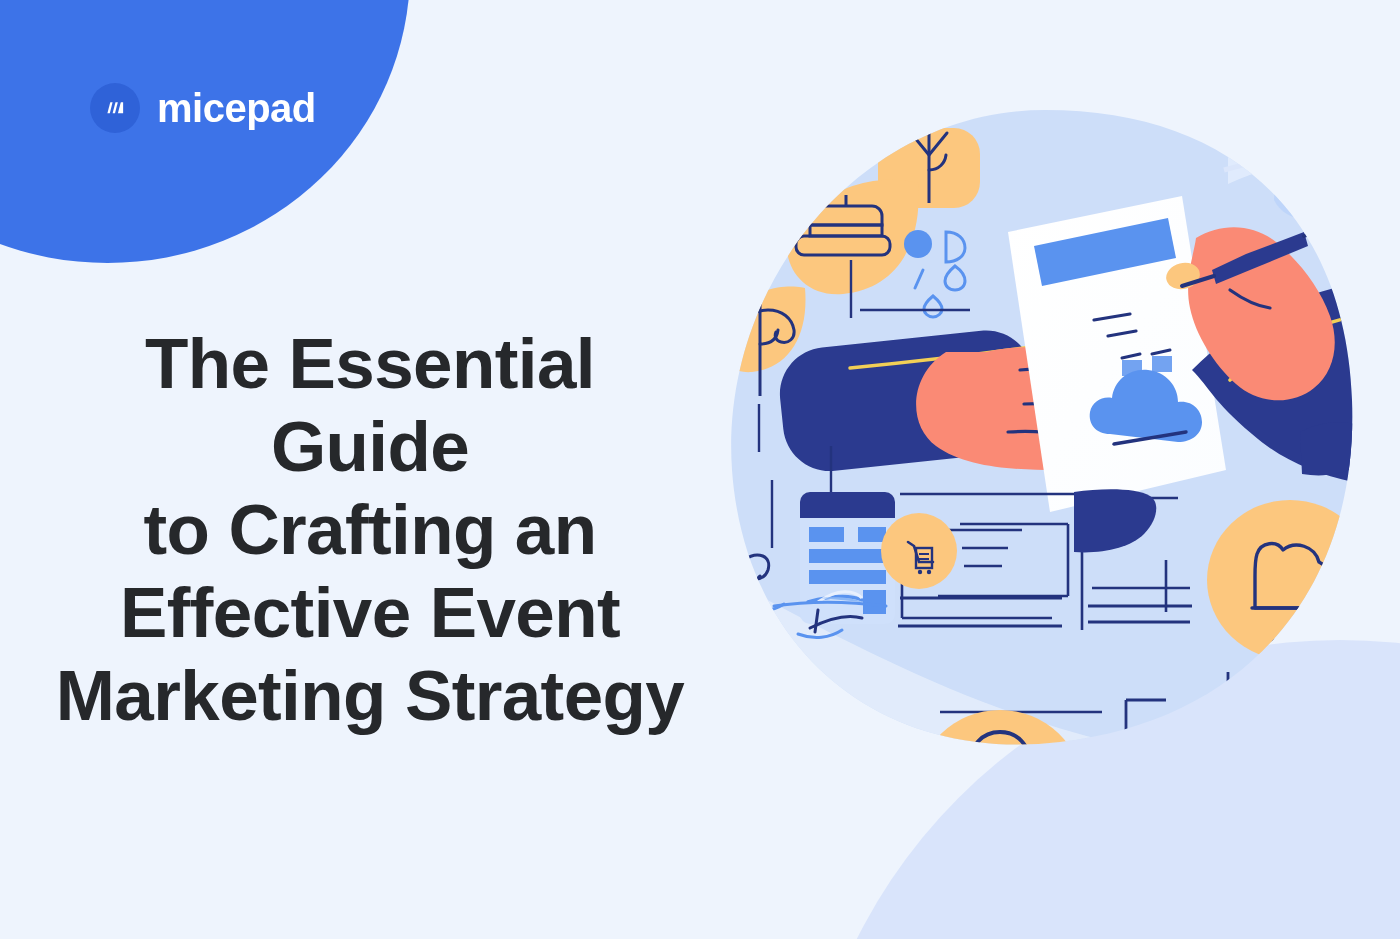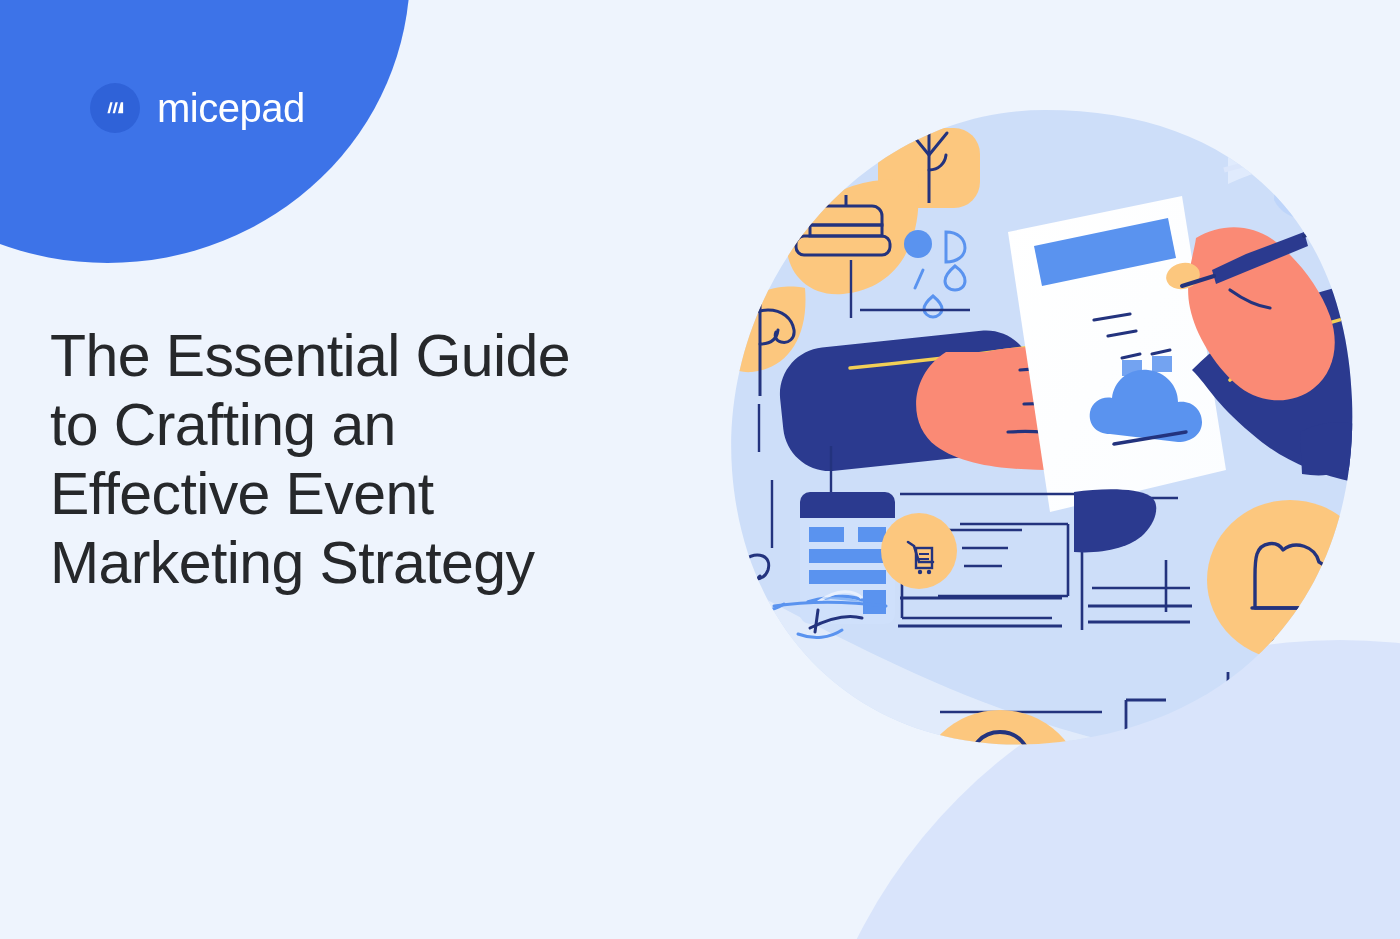--- a/index.html
+++ b/index.html
@@ -30,36 +30,37 @@
     z-index: 5;
   }
   .brand-mark {
     width:50px; height:50px; border-radius:50%;
     background:#2f62d8;
     display:flex; align-items:center; justify-content:center;
   }
   .brand-name {
     color:#ffffff;
     font-size:40px;
-    font-weight:400;
+    font-weight:700;
     letter-spacing:-0.5px;
     line-height:1;
   }
 
   
   .headline {
     position:absolute;
     left:50px; top:322px;
     width:640px;
     color:#26282b;
-    font-size:59px;
-    font-weight:400;
+    font-size:71px;
+    font-weight:700;
     line-height:1.17;
     letter-spacing:-0.6px;
     white-space:pre-line;
+    text-align:center;
   }
 
   
   .illustration {
     position:absolute;
     left:690px; top:0px;
     width:710px; height:939px;
   }
   .illustration svg { display:block; width:710px; height:939px; }
 </style>

